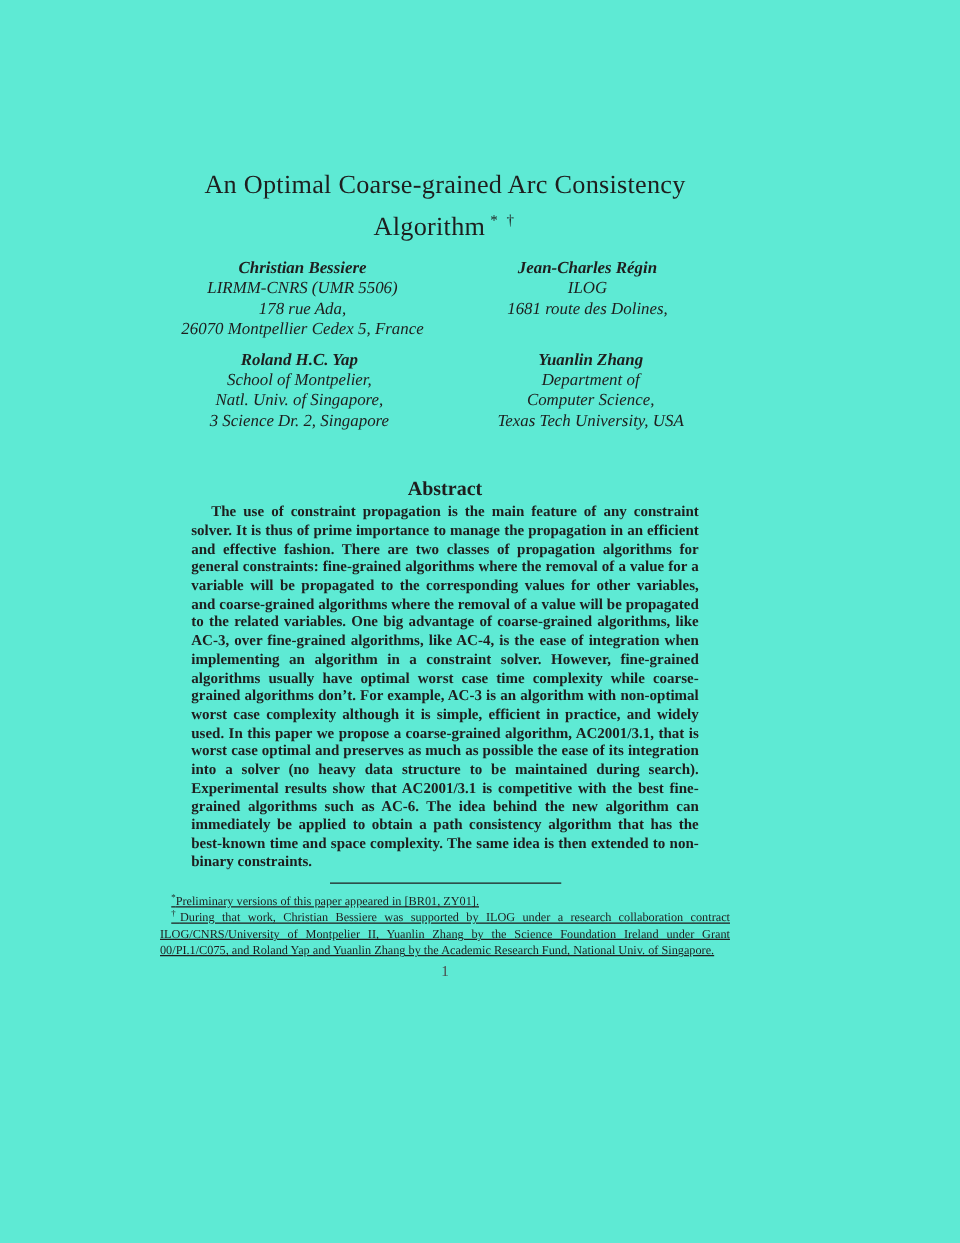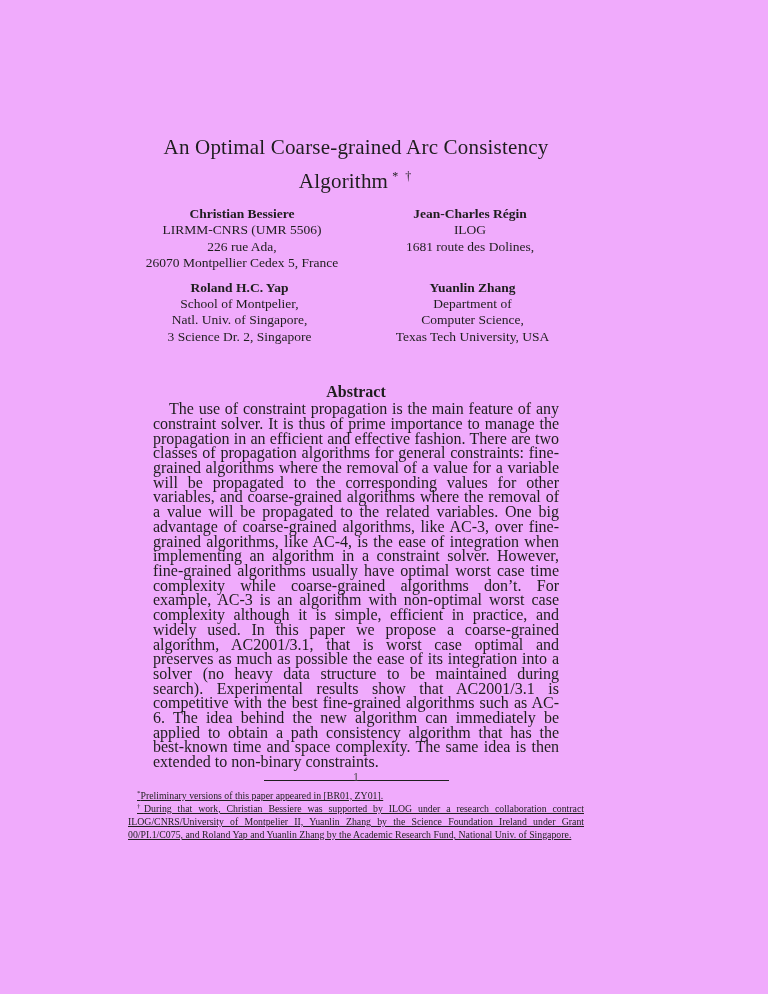--- a/index.html
+++ b/index.html
@@ -1,20 +1,20 @@
 <!DOCTYPE html>
 <html><head>
 <meta charset="utf-8">
 <style>
   html, body { margin: 0; padding: 0; background: #ffffff; }
   .page {
     position: relative;
     width: 768px;
     height: 994px;
-    background: #f0abfc;
+    background: #5eead4;
     font-family: "Liberation Serif", "DejaVu Serif", serif;
     color: #1e1e1e;
     overflow: hidden;
   }
   .content {
     position: absolute;
     left: 128px;
     top: 0;
     width: 456px;
   }
@@ -31,41 +31,43 @@
     font-size: 12px;
     position: relative;
     top: -8px;
     margin-left: 4px;
     letter-spacing: 2px;
   }
   .authors-row {
     display: grid;
     grid-template-columns: 1fr 1fr;
     margin-top: 5px;
+    font-style: italic;
   }
   .authors-row.second { margin-top: 8px; gap: 10px; }
   .author {
     text-align: center;
     font-size: 13.5px;
     line-height: 16.4px;
   }
   .author .author-name { font-weight: 700; }
   .abstract { margin-top: 40px; }
   .abstract-heading {
     text-align: center;
     font-weight: 700;
     font-size: 16px;
     line-height: 13px;
   }
   .abstract-text {
     margin: 4px 25px 0 25px;
-    font-size: 16px;
+    font-size: 12px;
     line-height: 14.7px;
     text-align: justify;
     text-indent: 16px;
+    font-weight: bold;
   }
   .footnote-rule {
     margin-top: 10px;
     width: 185px;
     border: 0;
     border-top: 1.5px solid #1e1e1e;
   }
   .footnotes { margin-top: 3px; text-decoration: underline; }
   .footnote {
     margin: 0;
@@ -93,21 +95,21 @@
 
 <div class="page">
   <div class="content">
 
     <h1 class="title"><span>An Optimal Coarse-grained Arc Consistency</span><br><span>Algorithm</span><span class="marks">* †</span></h1>
 
     <div class="authors-row first">
       <div class="author">
         <div class="author-name">Christian Bessiere</div>
         <div class="author-line">LIRMM-CNRS (UMR 5506)</div>
-        <div class="author-line">226 rue Ada,</div>
+        <div class="author-line">178 rue Ada,</div>
         <div class="author-line">26070 Montpellier Cedex 5, France</div>
       </div>
       <div class="author">
         <div class="author-name">Jean-Charles Régin</div>
         <div class="author-line">ILOG</div>
         <div class="author-line">1681 route des Dolines,</div>
       </div>
     </div>
 
     <div class="authors-row second">

